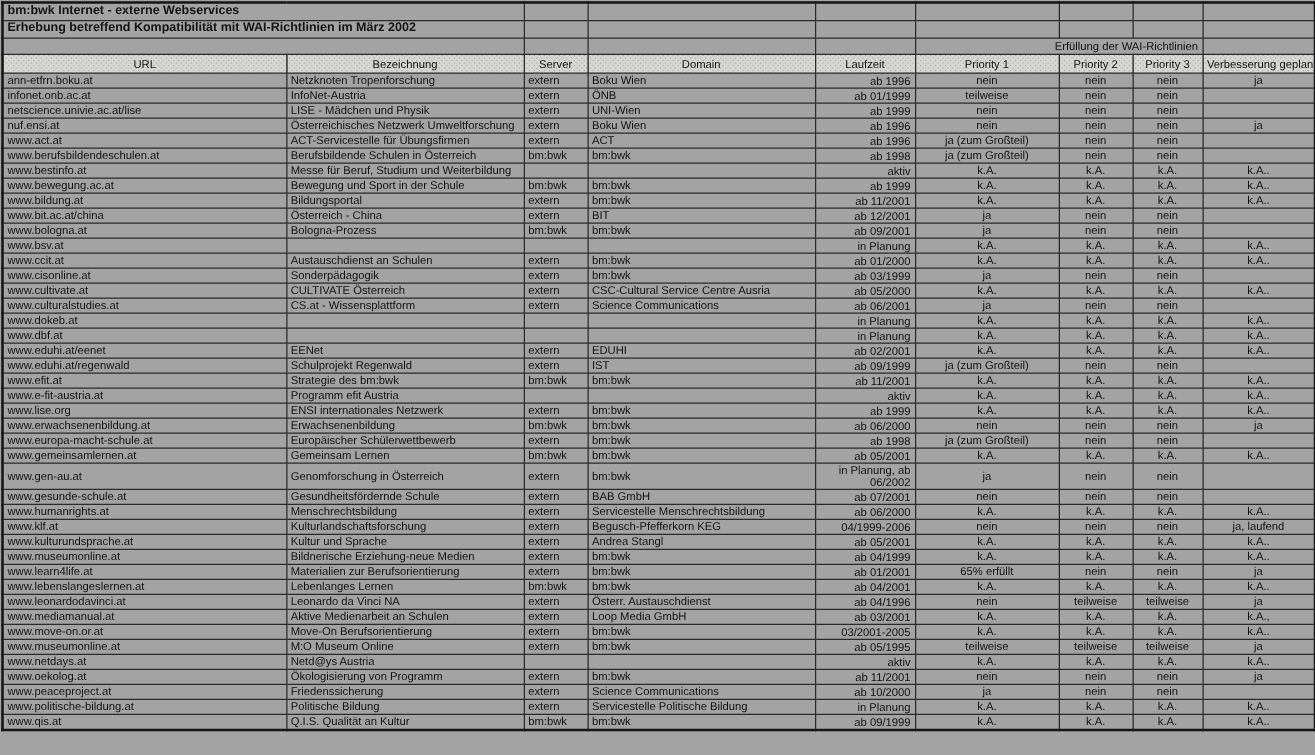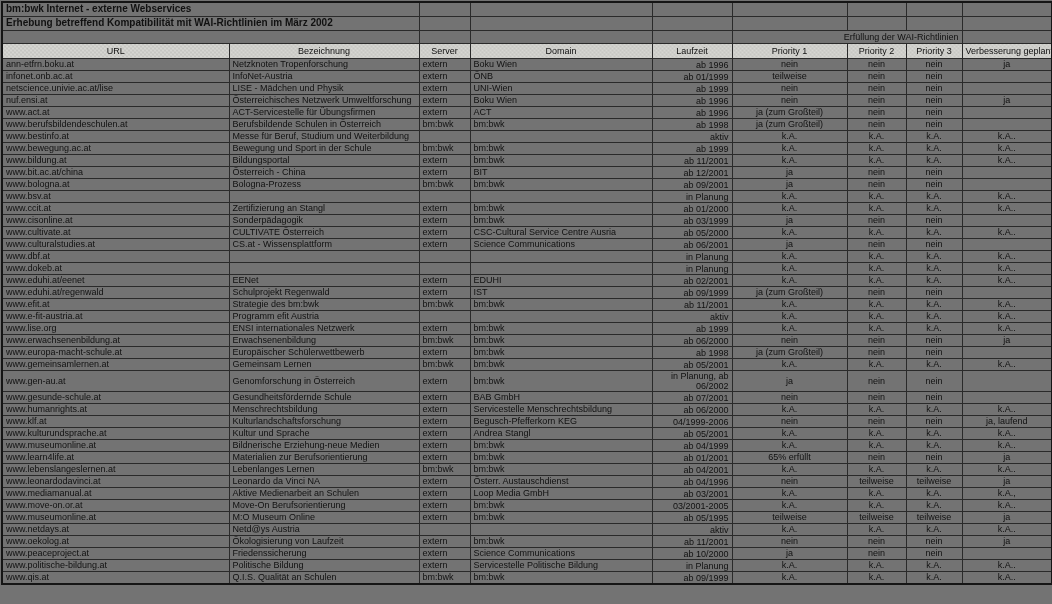--- a/index.html
+++ b/index.html
@@ -1,17 +1,17 @@
 <!DOCTYPE html>
 <html><head>
 <meta charset="utf-8">
 <style>
   html,body{margin:0;padding:0;background:#e8e8e4;}
   .page{
-    width:1052px;height:604px;background:#737373;box-sizing:border-box;
+    width:1052px;height:604px;background:#a3a3a3;box-sizing:border-box;
     font-family:"Liberation Sans", sans-serif;color:#111;overflow:hidden;
     padding:1px;
   }
   table{
     border-collapse:collapse;table-layout:fixed;width:1050px;
     border:2px solid #151515;
   }
   td,th{
     border:1px solid #2a2a2a;
     font-size:9px;line-height:10.5px;
@@ -218,21 +218,21 @@
           <td class="c-server"></td>
           <td class="c-domain"></td>
           <td class="c-laufzeit">in Planung</td>
           <td class="c-priority1">k.A.</td>
           <td class="c-priority2">k.A.</td>
           <td class="c-priority3">k.A.</td>
           <td class="c-verbesserung">k.A..</td>
         </tr>
         <tr>
           <td class="c-url">www.ccit.at</td>
-          <td class="c-bezeichnung">Zertifizierung an Stangl</td>
+          <td class="c-bezeichnung">Austauschdienst an Schulen</td>
           <td class="c-server">extern</td>
           <td class="c-domain">bm:bwk</td>
           <td class="c-laufzeit">ab 01/2000</td>
           <td class="c-priority1">k.A.</td>
           <td class="c-priority2">k.A.</td>
           <td class="c-priority3">k.A.</td>
           <td class="c-verbesserung">k.A..</td>
         </tr>
         <tr>
           <td class="c-url">www.cisonline.at</td>
@@ -259,44 +259,44 @@
         <tr>
           <td class="c-url">www.culturalstudies.at</td>
           <td class="c-bezeichnung">CS.at - Wissensplattform</td>
           <td class="c-server">extern</td>
           <td class="c-domain">Science Communications</td>
           <td class="c-laufzeit">ab 06/2001</td>
           <td class="c-priority1">ja</td>
           <td class="c-priority2">nein</td>
           <td class="c-priority3">nein</td>
           <td class="c-verbesserung"></td>
+        </tr>
+        <tr>
+          <td class="c-url">www.dokeb.at</td>
+          <td class="c-bezeichnung"></td>
+          <td class="c-server"></td>
+          <td class="c-domain"></td>
+          <td class="c-laufzeit">in Planung</td>
+          <td class="c-priority1">k.A.</td>
+          <td class="c-priority2">k.A.</td>
+          <td class="c-priority3">k.A.</td>
+          <td class="c-verbesserung">k.A..</td>
         </tr>
         <tr>
           <td class="c-url">www.dbf.at</td>
           <td class="c-bezeichnung"></td>
           <td class="c-server"></td>
           <td class="c-domain"></td>
           <td class="c-laufzeit">in Planung</td>
           <td class="c-priority1">k.A.</td>
           <td class="c-priority2">k.A.</td>
           <td class="c-priority3">k.A.</td>
           <td class="c-verbesserung">k.A..</td>
         </tr>
         <tr>
-          <td class="c-url">www.dokeb.at</td>
-          <td class="c-bezeichnung"></td>
-          <td class="c-server"></td>
-          <td class="c-domain"></td>
-          <td class="c-laufzeit">in Planung</td>
-          <td class="c-priority1">k.A.</td>
-          <td class="c-priority2">k.A.</td>
-          <td class="c-priority3">k.A.</td>
-          <td class="c-verbesserung">k.A..</td>
-        </tr>
-        <tr>
           <td class="c-url">www.eduhi.at/eenet</td>
           <td class="c-bezeichnung">EENet</td>
           <td class="c-server">extern</td>
           <td class="c-domain">EDUHI</td>
           <td class="c-laufzeit">ab 02/2001</td>
           <td class="c-priority1">k.A.</td>
           <td class="c-priority2">k.A.</td>
           <td class="c-priority3">k.A.</td>
           <td class="c-verbesserung">k.A..</td>
         </tr>
@@ -515,21 +515,21 @@
           <td class="c-server"></td>
           <td class="c-domain"></td>
           <td class="c-laufzeit">aktiv</td>
           <td class="c-priority1">k.A.</td>
           <td class="c-priority2">k.A.</td>
           <td class="c-priority3">k.A.</td>
           <td class="c-verbesserung">k.A..</td>
         </tr>
         <tr>
           <td class="c-url">www.oekolog.at</td>
-          <td class="c-bezeichnung">Ökologisierung von Laufzeit</td>
+          <td class="c-bezeichnung">Ökologisierung von Programm</td>
           <td class="c-server">extern</td>
           <td class="c-domain">bm:bwk</td>
           <td class="c-laufzeit">ab 11/2001</td>
           <td class="c-priority1">nein</td>
           <td class="c-priority2">nein</td>
           <td class="c-priority3">nein</td>
           <td class="c-verbesserung">ja</td>
         </tr>
         <tr>
           <td class="c-url">www.peaceproject.at</td>
@@ -548,21 +548,21 @@
           <td class="c-server">extern</td>
           <td class="c-domain">Servicestelle Politische Bildung</td>
           <td class="c-laufzeit">in Planung</td>
           <td class="c-priority1">k.A.</td>
           <td class="c-priority2">k.A.</td>
           <td class="c-priority3">k.A.</td>
           <td class="c-verbesserung">k.A..</td>
         </tr>
         <tr>
           <td class="c-url">www.qis.at</td>
-          <td class="c-bezeichnung">Q.I.S. Qualität an Schulen</td>
+          <td class="c-bezeichnung">Q.I.S. Qualität an Kultur</td>
           <td class="c-server">bm:bwk</td>
           <td class="c-domain">bm:bwk</td>
           <td class="c-laufzeit">ab 09/1999</td>
           <td class="c-priority1">k.A.</td>
           <td class="c-priority2">k.A.</td>
           <td class="c-priority3">k.A.</td>
           <td class="c-verbesserung">k.A..</td>
         </tr>
       </tbody>
   </table>

